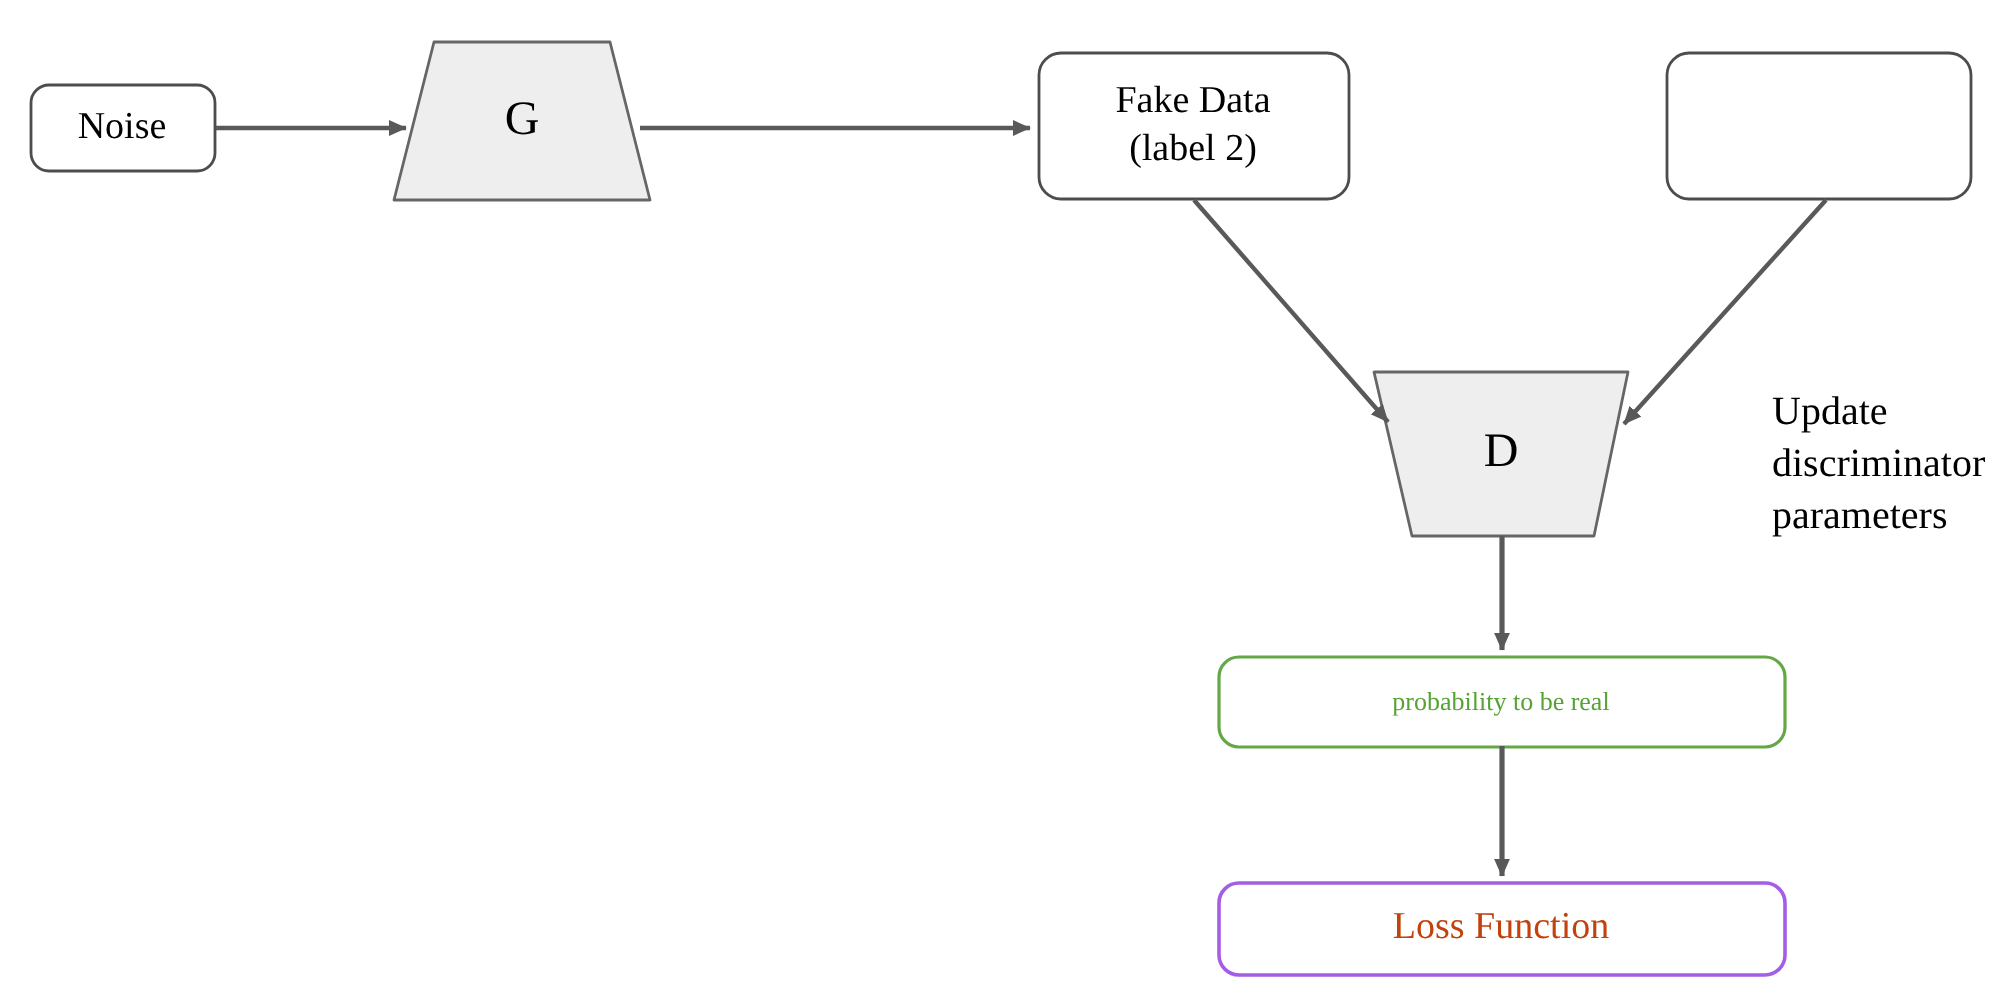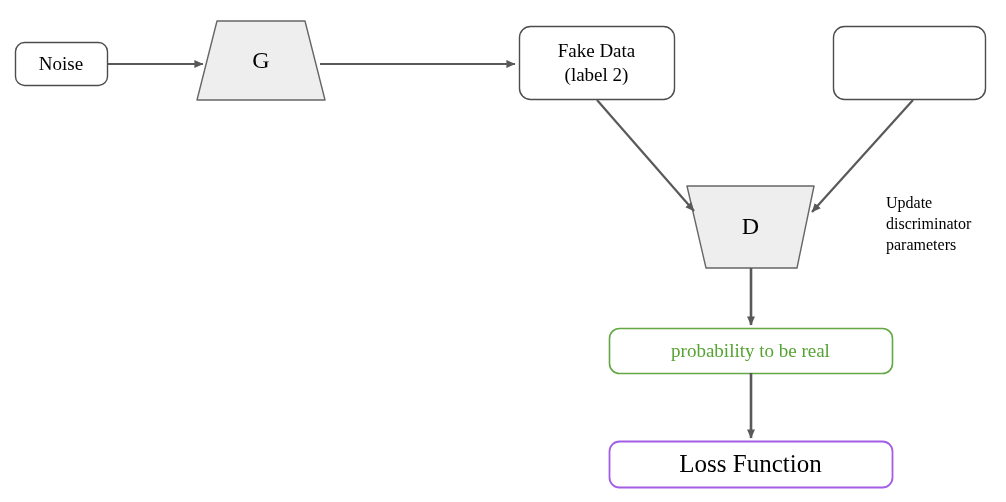--- a/index.html
+++ b/index.html
@@ -37,30 +37,30 @@
   }
   .rb-label {
     font-size: 19px;
     color: #000000;
   }
   .trap-label {
     font-size: 24px;
     color: #000000;
   }
   .green-label {
-    font-size: 19px;
+    font-size: 13px;
     color: #56A334;
   }
   .purple-label {
-    font-size: 25px;
-    color: #000000;
+    font-size: 19px;
+    color: #c2410c;
   }
   .free-text {
     position: absolute;
-    font-size: 16px;
+    font-size: 20px;
     color: #000000;
     text-align: left;
     line-height: 1.30;
     white-space: pre-line;
   }
 </style>
 </head>
 <body>
 
 <div id="canvas">

